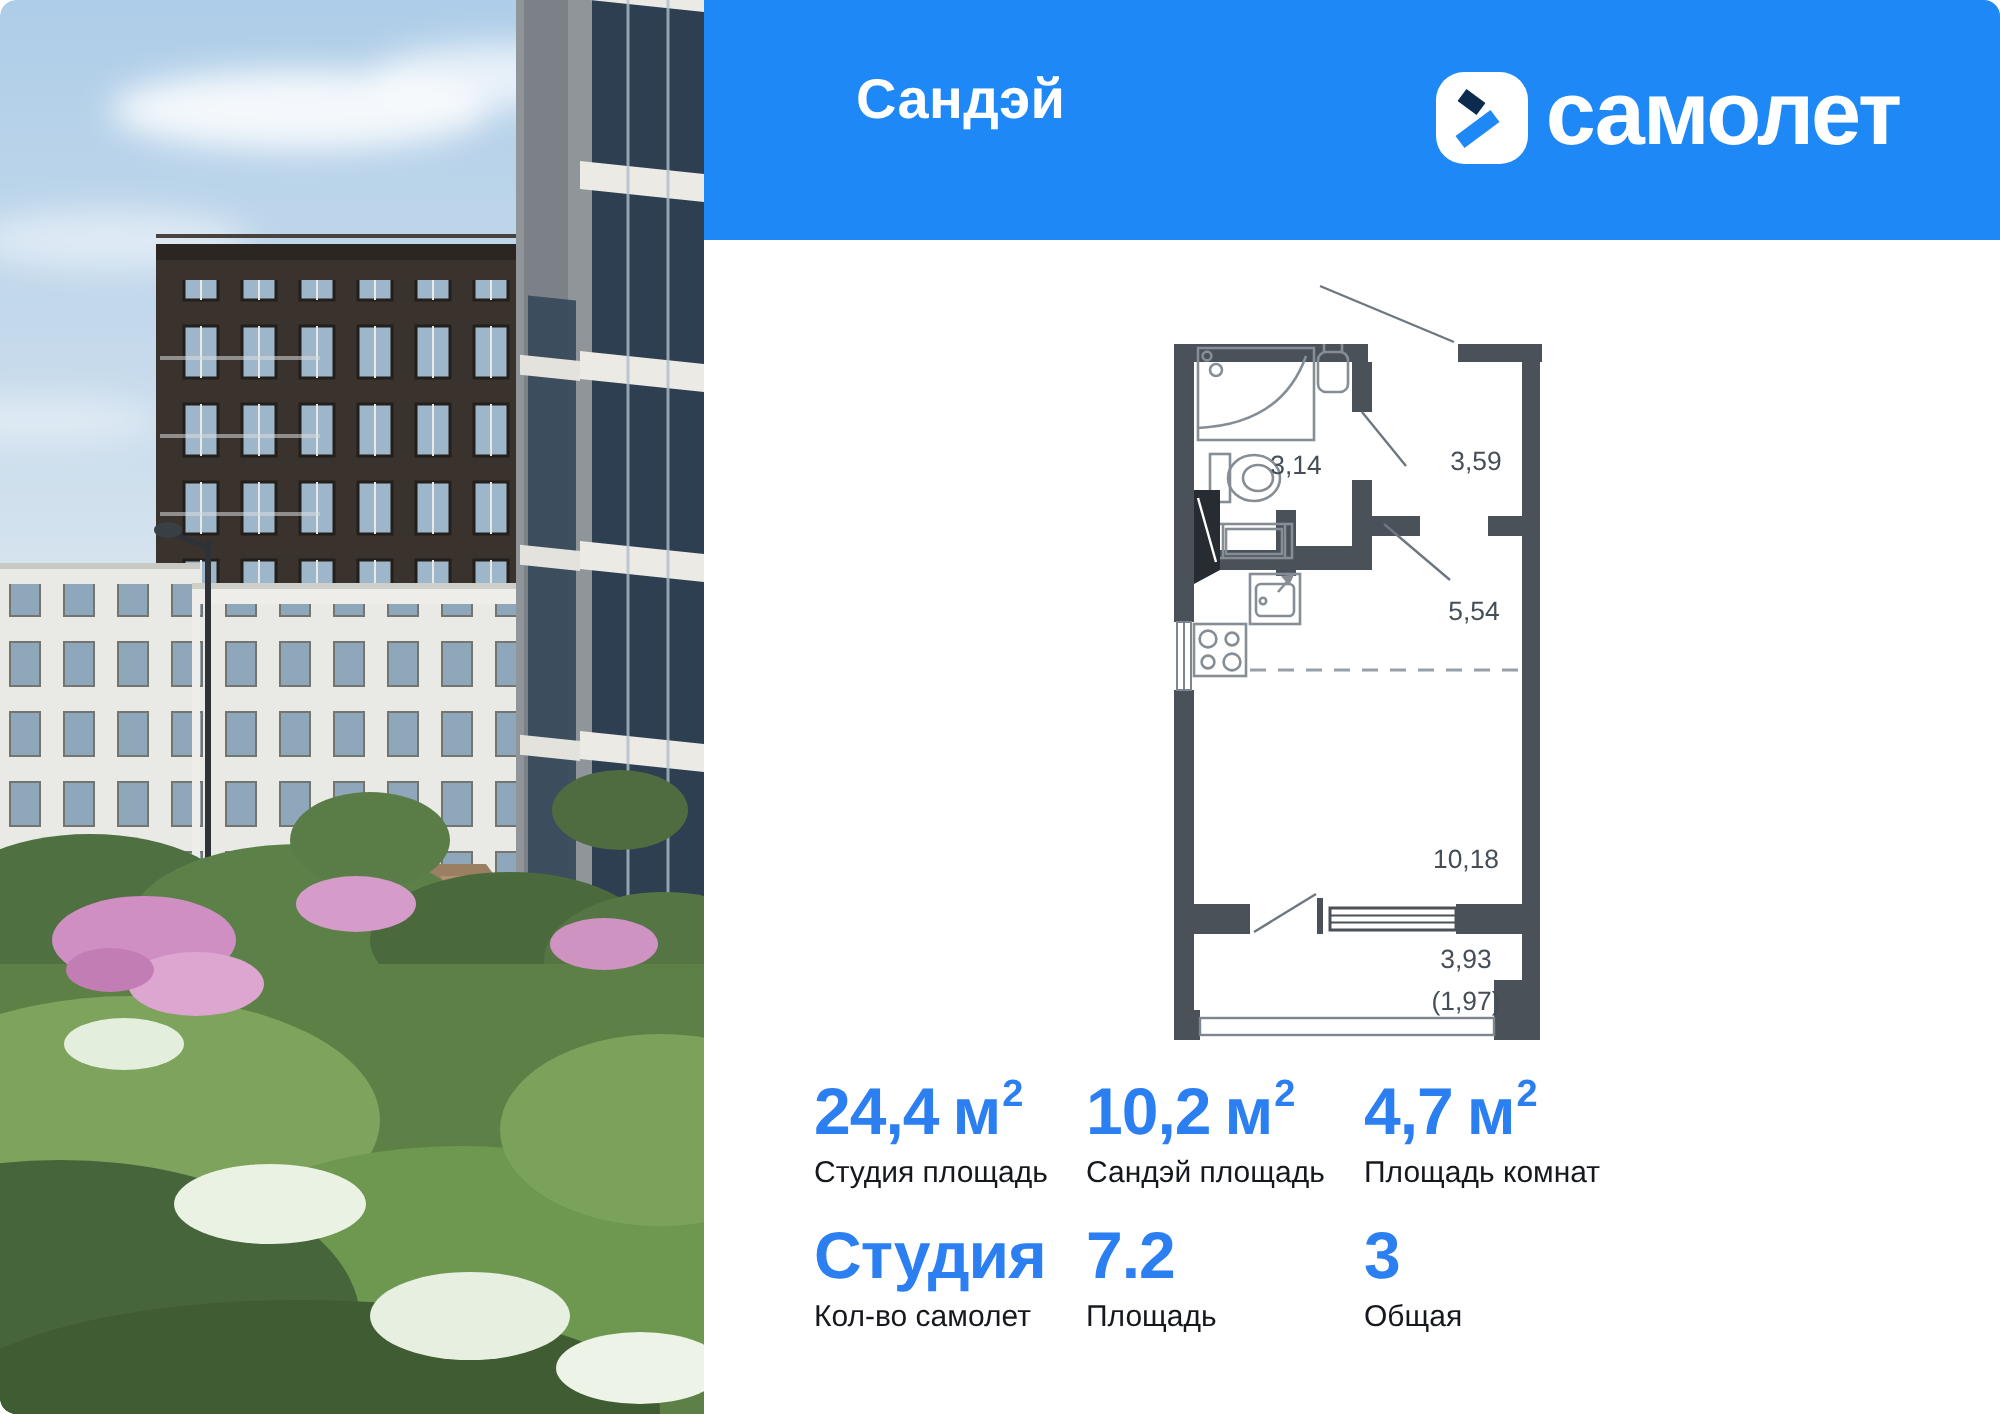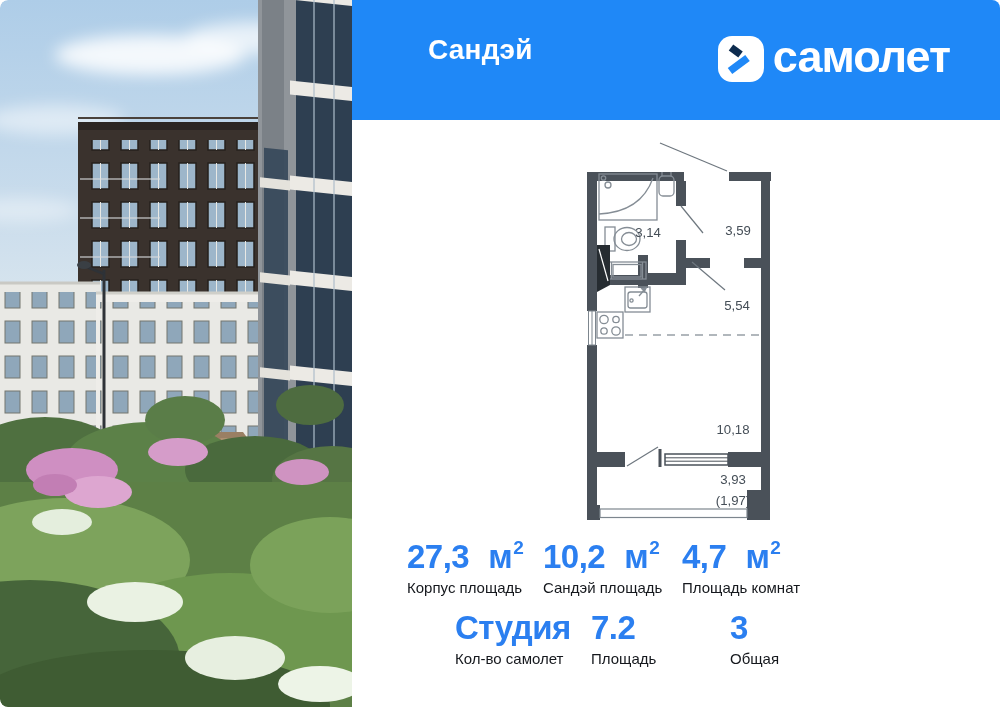--- a/index.html
+++ b/index.html
@@ -21,25 +21,25 @@
   .header{position:absolute;left:0;top:0;width:648px;height:120px;background:var(--header-blue);}
   .project-title{position:absolute;left:40px;top:34px;font-size:28px;font-weight:700;color:#ffffff;letter-spacing:0.2px;margin-left:36px;}
   .brand{position:absolute;right:50px;top:36px;display:flex;align-items:center;gap:9px;height:46px;}
   .brand-name{font-size:45px;font-weight:700;color:#ffffff;letter-spacing:-1px;line-height:46px;margin-top:-4px;}
   
   .plan{position:absolute;left:223px;top:138px;width:230px;height:395px;}
   .plan text{font-family:"Liberation Sans","DejaVu Sans",sans-serif;font-size:13.2px;fill:#454e57;}
   
   .stat{position:absolute;}
   .stat .val{font-size:33px;font-weight:700;color:var(--value-blue);letter-spacing:-0.5px;white-space:nowrap;line-height:34px;}
-  .stat .val .unit{margin-left:19px;}
+  .stat .val .unit{margin-left:7px;}
   .stat .val sup{font-size:19px;position:relative;top:-2px;left:1px;}
   .stat .lbl{margin-top:5px;font-size:15px;font-weight:400;color:var(--label-dark);white-space:nowrap;}
   .r1{top:533px;}
-  .r2{top:611px;margin-left:48px;}
+  .r2{top:611px;}
   .c1{left:55px;}
   .c2{left:191px;}
   .c3{left:330px;}
 </style>
 </head>
 <body>
 
 <div class="card">
 
   <div class="photo">
@@ -278,22 +278,22 @@
         <text x="73" y="99">3,14</text>
         <text x="163" y="97">3,59</text>
         <text x="162" y="172">5,54</text>
         <text x="158" y="296">10,18</text>
         <text x="158" y="346">3,93</text>
         <text x="158" y="367">(1,97)</text>
       </g>
     </svg>
 
     <div class="stat r1 c1">
-      <div class="val"><span>27,3</span><span class="unit"><span>м</span><sup>2</sup></span></div>
-      <div class="lbl">Корпус площадь</div>
+      <div class="val"><span>24,4</span><span class="unit"><span>м</span><sup>2</sup></span></div>
+      <div class="lbl">Студия площадь</div>
     </div>
     <div class="stat r1 c2">
       <div class="val"><span>10,2</span><span class="unit"><span>м</span><sup>2</sup></span></div>
       <div class="lbl">Сандэй площадь</div>
     </div>
     <div class="stat r1 c3">
       <div class="val"><span>4,7</span><span class="unit"><span>м</span><sup>2</sup></span></div>
       <div class="lbl">Площадь комнат</div>
     </div>
 

